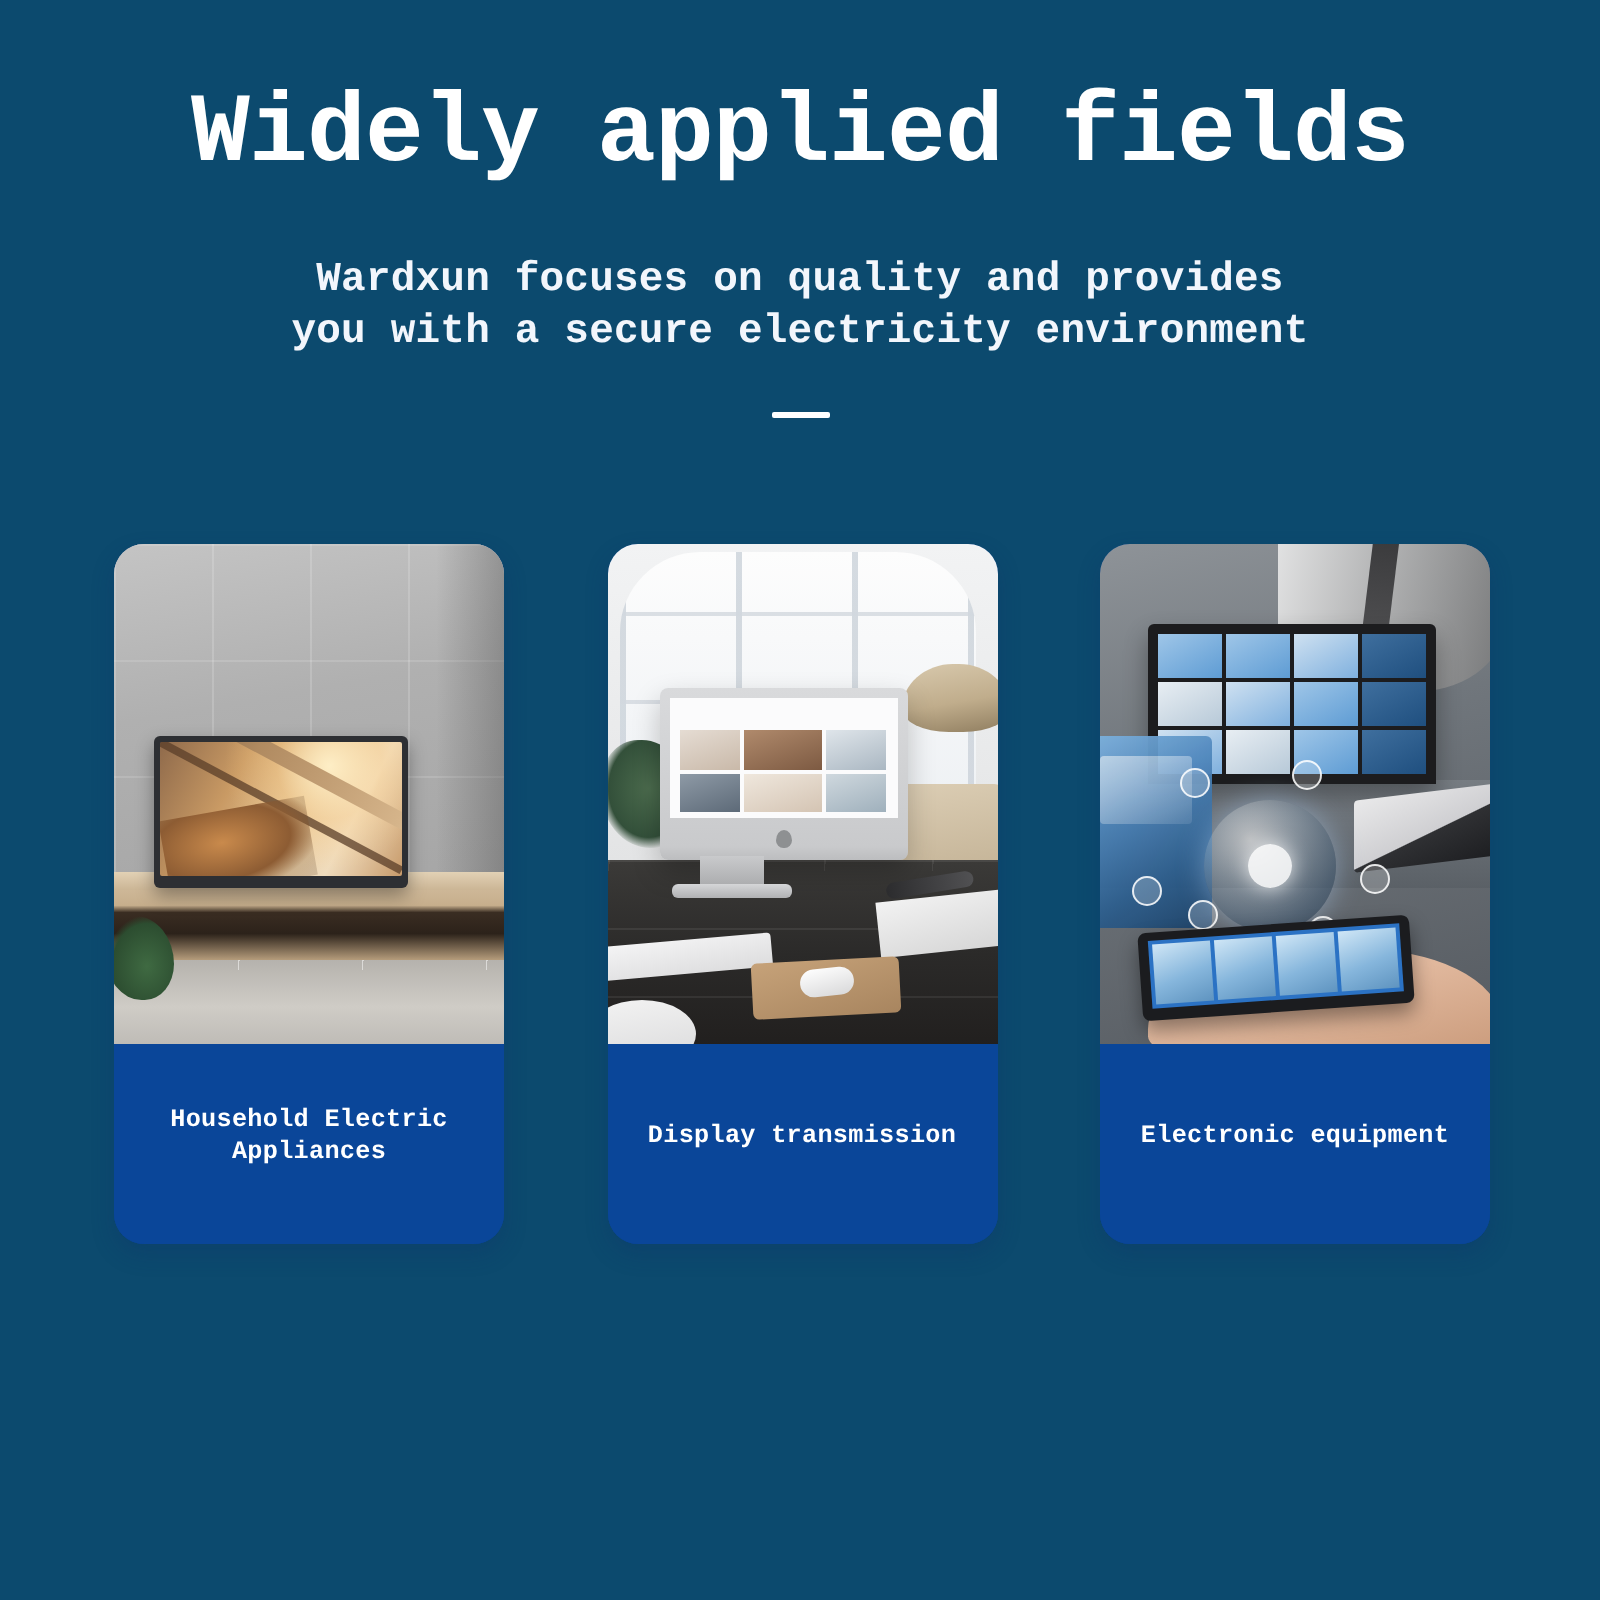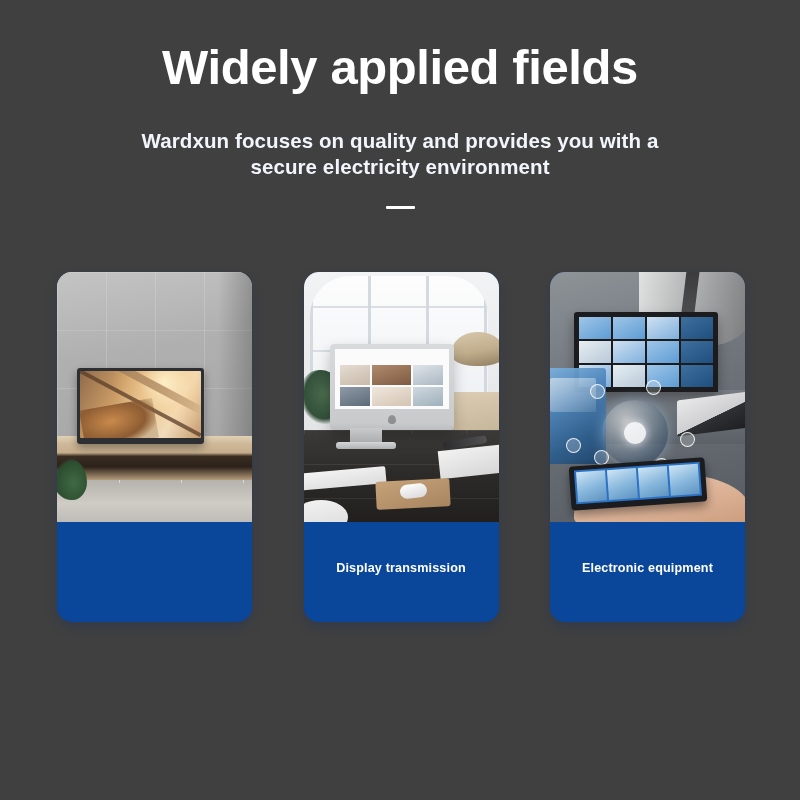--- a/index.html
+++ b/index.html
@@ -11,21 +11,22 @@
     height: 800px;
     overflow: hidden;
     background: #327bdf;
     font-family: "Liberation Sans", sans-serif;
     -webkit-font-smoothing: antialiased;
   }
   .page {
     position: relative;
     width: 800px;
     height: 800px;
-    background: #404040;
+    background: #0c4a6e;
+    font-family: Liberation Mono, monospace;
   }
 
   
   .header {
     position: absolute;
     top: 0;
     left: 0;
     width: 800px;
     text-align: center;
   }
@@ -481,20 +482,23 @@
       <div class="card-media">
         <div class="scene-tv">
           <div class="tv-wall"></div>
           <div class="tv-stand"></div>
           <div class="tv-floor"></div>
           <div class="tv-set">
             <div class="tv-screen"></div>
           </div>
           <div class="tv-plant"></div>
         </div>
+      </div>
+      <div class="card-footer">
+        <span class="card-label">Household Electric Appliances</span>
       </div>
     </div>
 
     <div class="card">
       <div class="card-media">
         <div class="scene-desk">
           <div class="desk-window"></div>
           <div class="desk-lamp"></div>
           <div class="desk-sofa"></div>
           <div class="desk-plant"></div>

